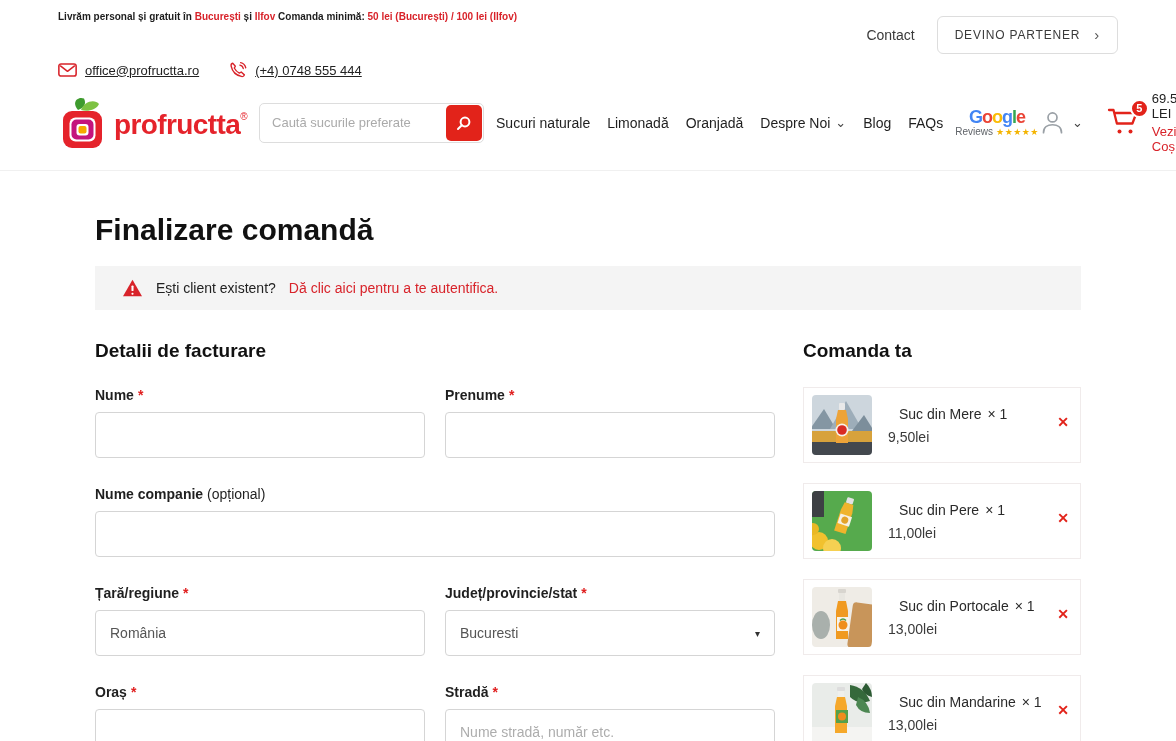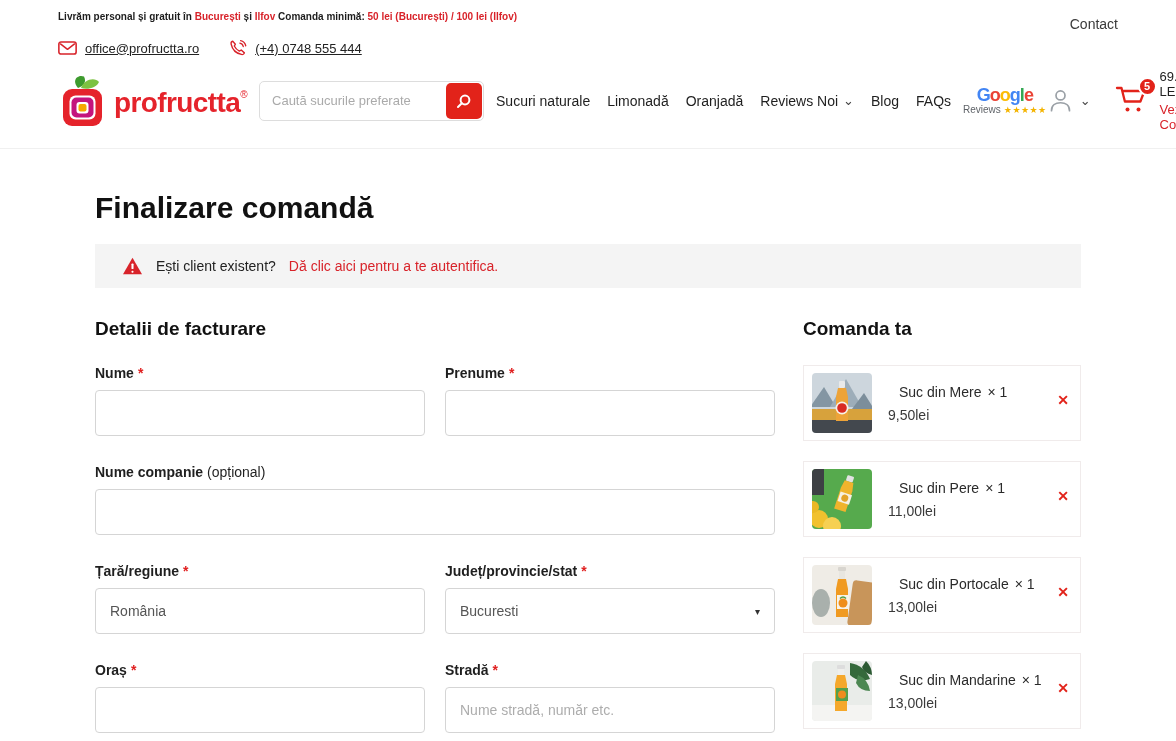--- a/index.html
+++ b/index.html
@@ -97,20 +97,24 @@
       <div class="topbar-left">
         <span>Livrăm personal și gratuit în</span>
         <span class="red">București</span>
         <span>și</span>
         <span class="red">Ilfov</span>
         <span>Comanda minimă:</span>
         <span class="red">50 lei (București) / 100 lei (Ilfov)</span>
       </div>
       <div class="topbar-right">
         <a class="contact-link">Contact</a>
+        <button class="partner-btn">
+          <span>DEVINO PARTENER</span>
+          <span class="arrow">›</span>
+        </button>
       </div>
     </div>
 
     <div class="contact-row">
       <a class="contact-item">
         <svg width="19" height="14" viewBox="0 0 22 16" fill="none" stroke="#d8232a" stroke-width="1.8" stroke-linejoin="round">
           <rect x="1" y="1" width="20" height="14" rx="2.5"></rect>
           <path d="M2.5 3 L11 9.5 L19.5 3"></path>
         </svg>
         <span>office@profructta.ro</span>
@@ -153,21 +157,21 @@
         <a class="nav-item">
             <span>Sucuri naturale</span>
           </a>
         <a class="nav-item">
             <span>Limonadă</span>
           </a>
         <a class="nav-item">
             <span>Oranjadă</span>
           </a>
         <a class="nav-item">
-          <span>Reviews Noi</span>
+          <span>Despre Noi</span>
           <span class="chev">⌄</span>
         </a>
         <a class="nav-item">
             <span>Blog</span>
           </a>
         <a class="nav-item">
             <span>FAQs</span>
           </a>
       </nav>
 

